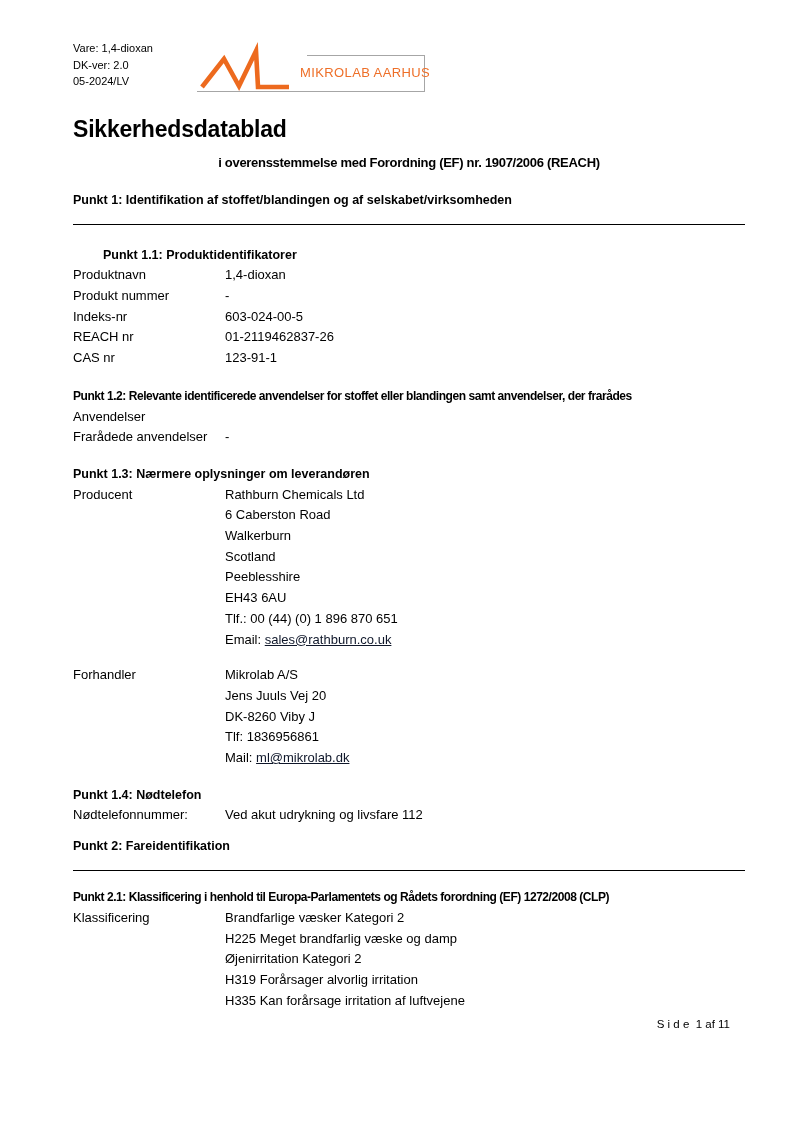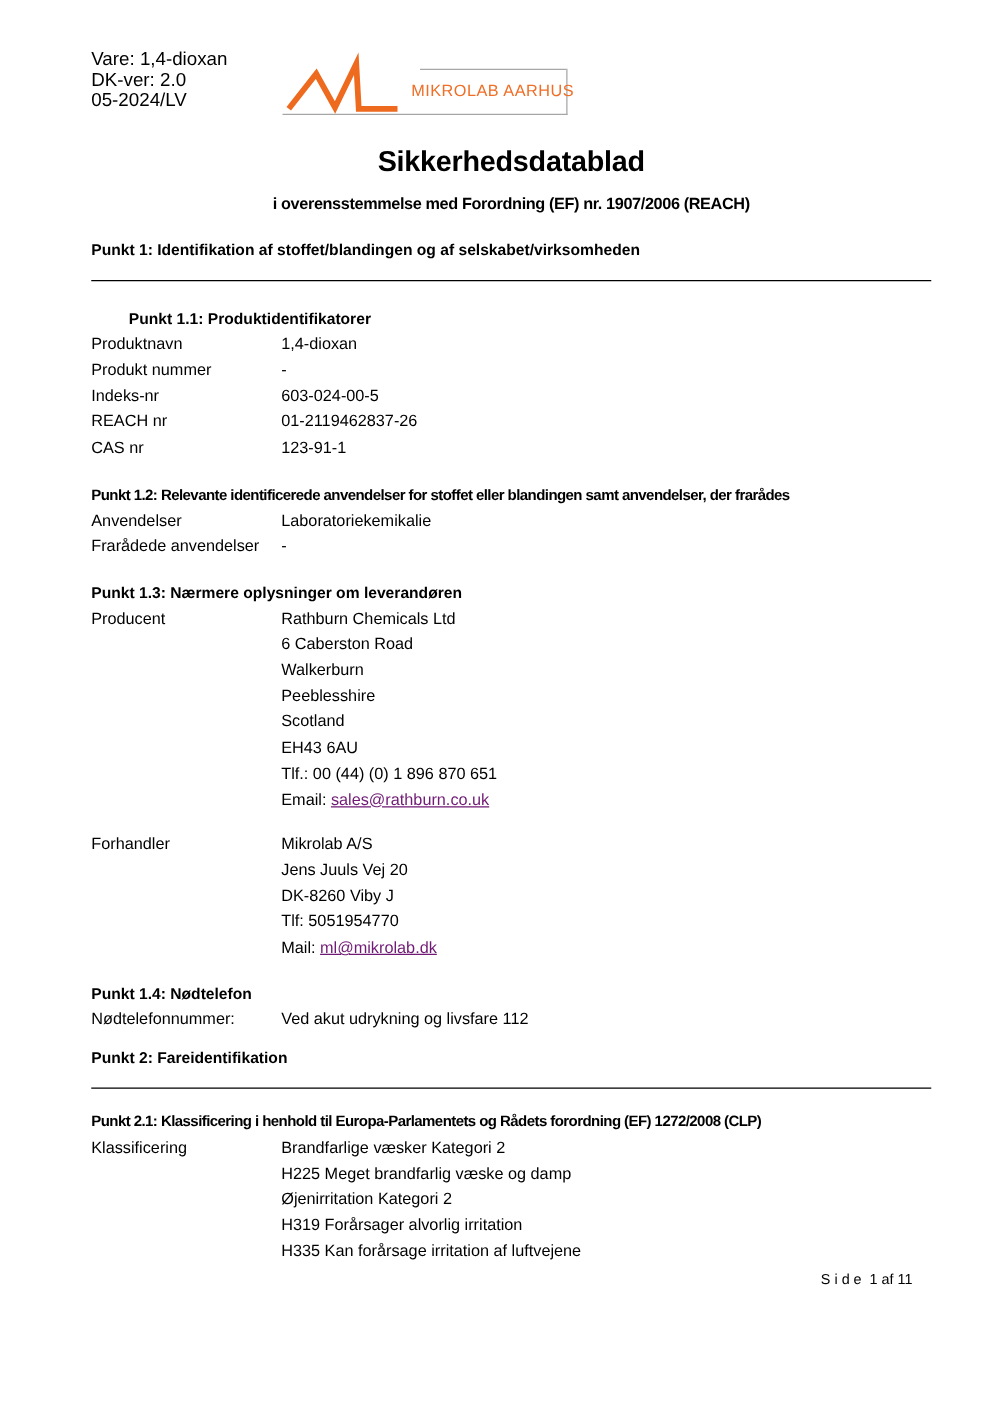--- a/index.html
+++ b/index.html
@@ -21,21 +21,21 @@
     width: 794px;
     height: 1123px;
     padding: 40px 49px 0 73px;
   }
   
   .header-row {
     display: flex;
     align-items: flex-start;
   }
   .doc-meta {
-    font-size: 15px;
+    font-size: 11px;
     line-height: 16.5px;
     white-space: nowrap;
   }
   .logo-box {
     position: relative;
     margin-left: 44px;
     margin-top: 15px;
     width: 227px;
     height: 36px;
     border-right: 1px solid #a6a6a6;
@@ -63,21 +63,20 @@
     left: 103px;
     top: 10px;
     font-size: 13px;
     letter-spacing: 0.4px;
     color: #ee6f28;
     white-space: nowrap;
   }
   
   .title {
     margin: 24px 0 0 0;
-    text-align: center;
     font-size: 23px;
     font-weight: 700;
     letter-spacing: -0.2px;
     line-height: 1.2;
   }
   .subtitle {
     margin-top: 11px;
     text-align: center;
     font-size: 13px;
     font-weight: 700;
@@ -111,21 +110,21 @@
   }
   .row .value, .row .value div {
     white-space: nowrap;
   }
   .mt20 { margin-top: 20px; margin-left: 30px; }
   .mt17 { margin-top: 17px; }
   .mt16 { margin-top: 16px; }
   .mt15 { margin-top: 15px; }
   .mt12 { margin-top: 12px; }
   a.mail {
-    color: #701a75;
+    color: #0f172a;
     text-decoration: underline;
   }
   
   .footer {
     position: absolute;
     top: 1018px;
     right: 64px;
     font-size: 11.5px;
     white-space: pre;
   }
@@ -173,50 +172,49 @@
     <div class="value">01-2119462837-26</div>
   </div>
   <div class="row">
     <div class="label">CAS nr</div>
     <div class="value">123-91-1</div>
   </div>
 
   <div class="sub-head tight mt17">Punkt 1.2: Relevante identificerede anvendelser for stoffet eller blandingen samt anvendelser, der frarådes</div>
   <div class="row">
     <div class="label">Anvendelser</div>
-    <div class="value">Laboratoriekemikalie</div>
   </div>
   <div class="row">
     <div class="label">Frarådede anvendelser</div>
     <div class="value">-</div>
   </div>
 
   <div class="sub-head mt16">Punkt 1.3: Nærmere oplysninger om leverandøren</div>
   <div class="row">
     <div class="label">Producent</div>
     <div class="value">
       <div>Rathburn Chemicals Ltd</div>
       <div>6 Caberston Road</div>
       <div>Walkerburn</div>
+      <div>Scotland</div>
       <div>Peeblesshire</div>
-      <div>Scotland</div>
       <div>EH43 6AU</div>
       <div>Tlf.: 00 (44) (0) 1 896 870 651</div>
       <div>
         <span>Email: </span><a class="mail" href="#">sales@rathburn.co.uk</a>
       </div>
     </div>
   </div>
   <div class="row mt15">
     <div class="label">Forhandler</div>
     <div class="value">
       <div>Mikrolab A/S</div>
       <div>Jens Juuls Vej 20</div>
       <div>DK-8260 Viby J</div>
-      <div>Tlf: 5051954770</div>
+      <div>Tlf: 1836956861</div>
       <div>
         <span>Mail: </span><a class="mail" href="#">ml@mikrolab.dk</a>
       </div>
     </div>
   </div>
 
   <div class="sub-head mt16">Punkt 1.4: Nødtelefon</div>
   <div class="row">
     <div class="label">Nødtelefonnummer:</div>
     <div class="value">Ved akut udrykning og livsfare 112</div>

